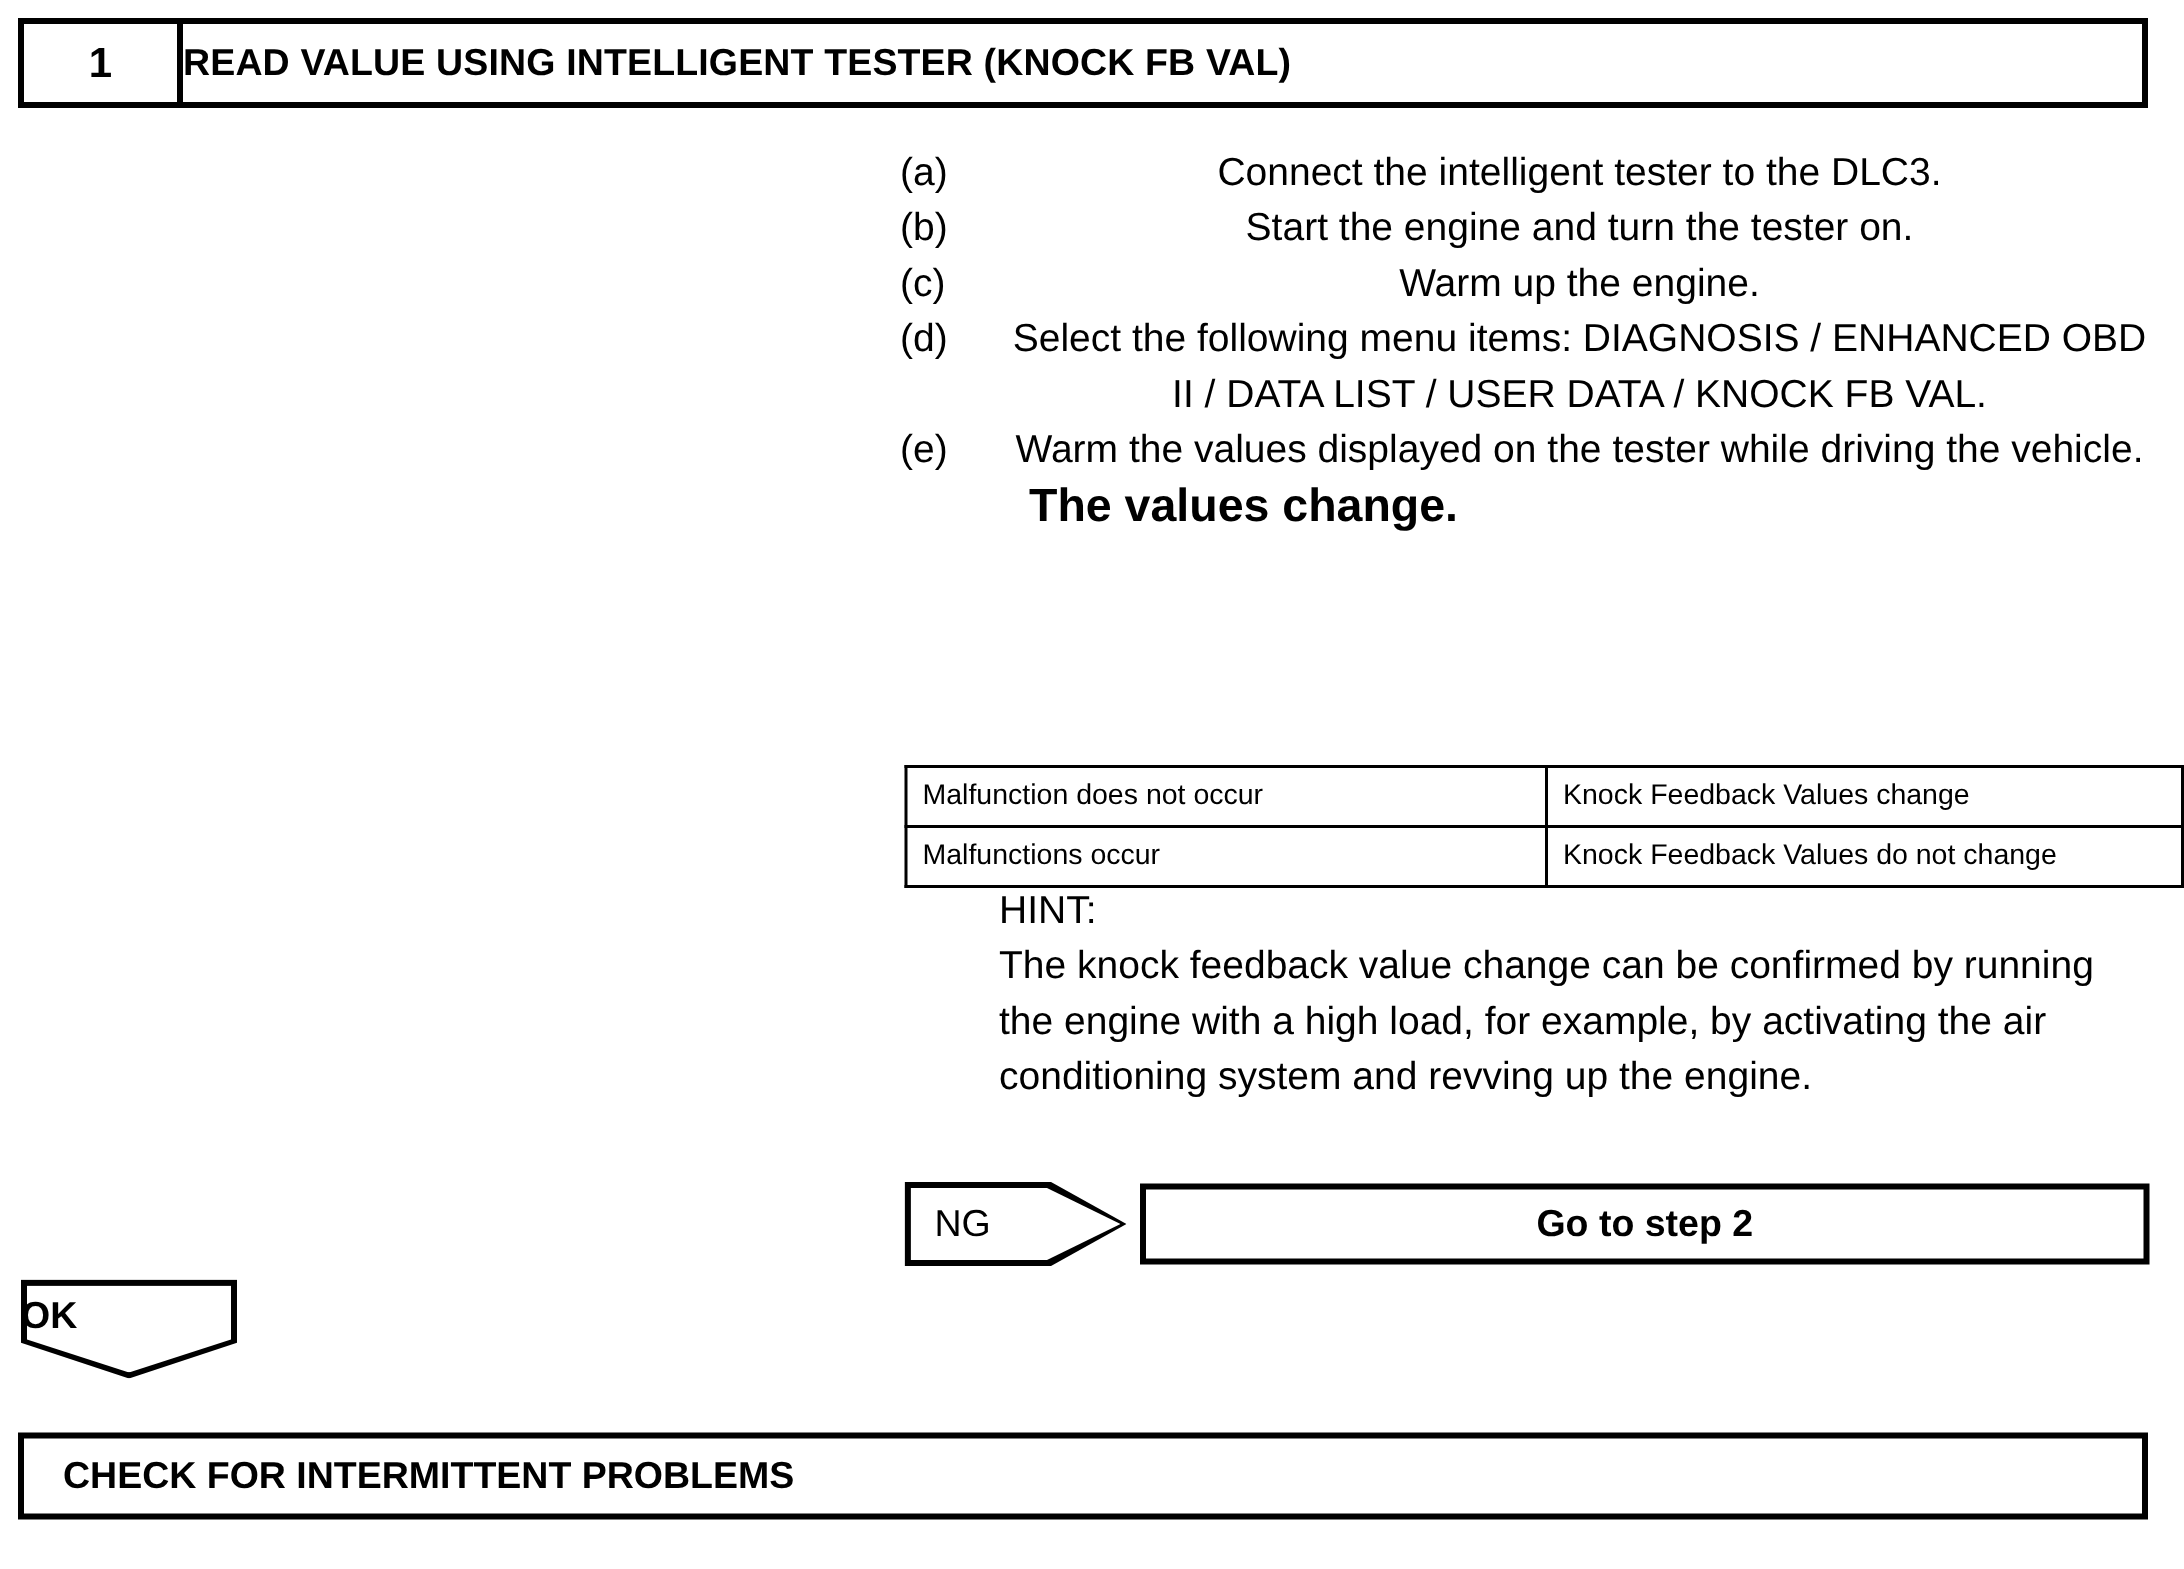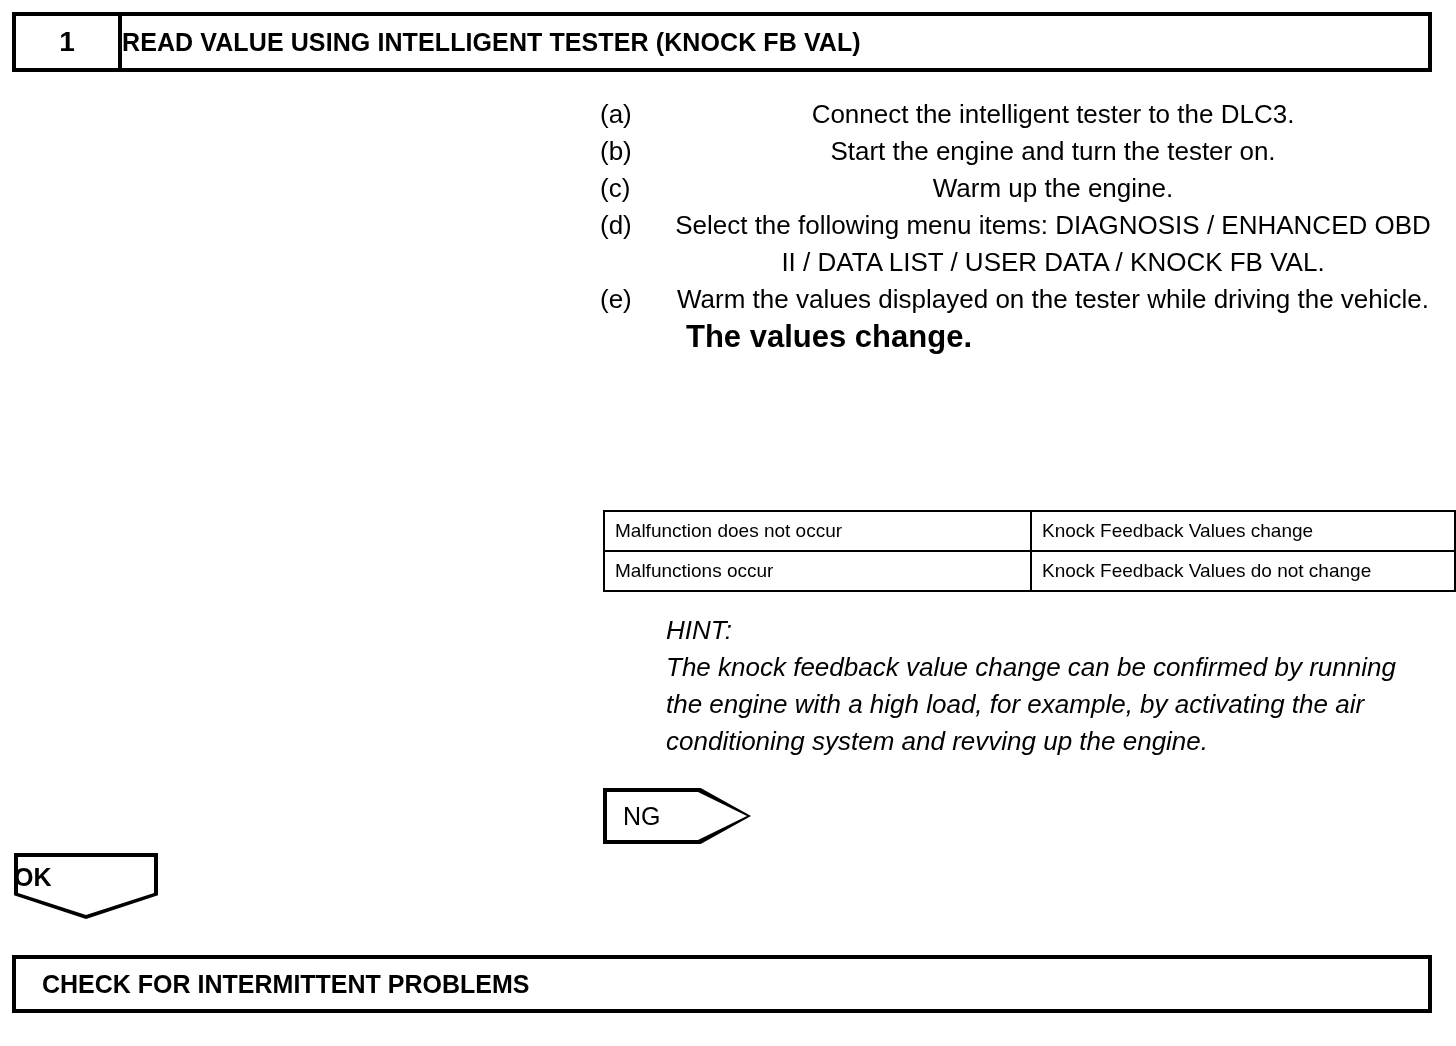--- a/index.html
+++ b/index.html
@@ -109,25 +109,24 @@
     height: 24px;
     vertical-align: middle;
   }
   .hint-table td.col-a { width: 415px; }
   .hint-table td.col-b { width: 412px; }
 
   
   .hint-para {
     position: absolute;
     left: 666px;
-    top: 612px;
+    top: 588px;
     width: 770px;
     font-size: 26px;
     line-height: 37px;
-    font-style: italic;
   }
 
   
   .ng-row {
     position: absolute;
     left: 603px;
     top: 788px;
     width: 830px;
     height: 56px;
   }
@@ -291,20 +290,21 @@
 <div class="hint-para">
   <div>HINT:</div>
   <div>The knock feedback value change can be confirmed by running the engine with a high load, for example, by activating the air conditioning system and revving up the engine.</div>
 </div>
 
 <div class="ng-row">
   <div class="ng-arrow">
     <div class="ng-arrow-inner"></div>
   </div>
   <div class="ng-label">NG</div>
+  <div class="goto-box">Go to step 2</div>
 </div>
 
 <div class="ok-arrow-wrap">
   <div class="ok-arrow">
     <div class="ok-arrow-inner"></div>
   </div>
   <div class="ok-label">OK</div>
 </div>
 
 <div class="result-box">CHECK FOR INTERMITTENT PROBLEMS</div>

